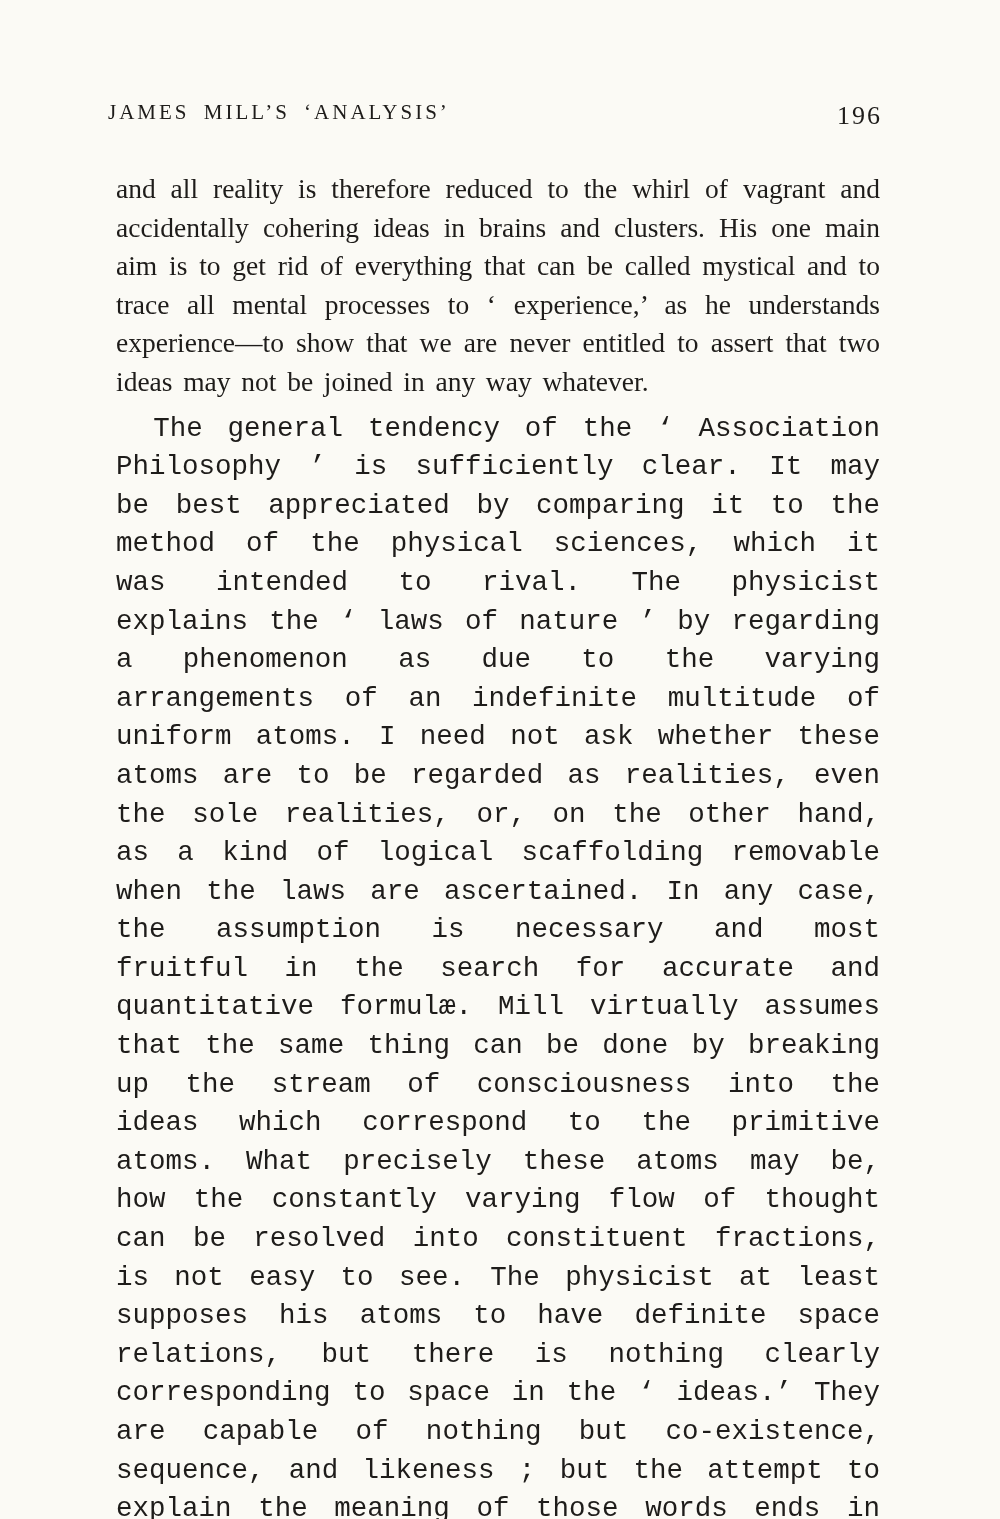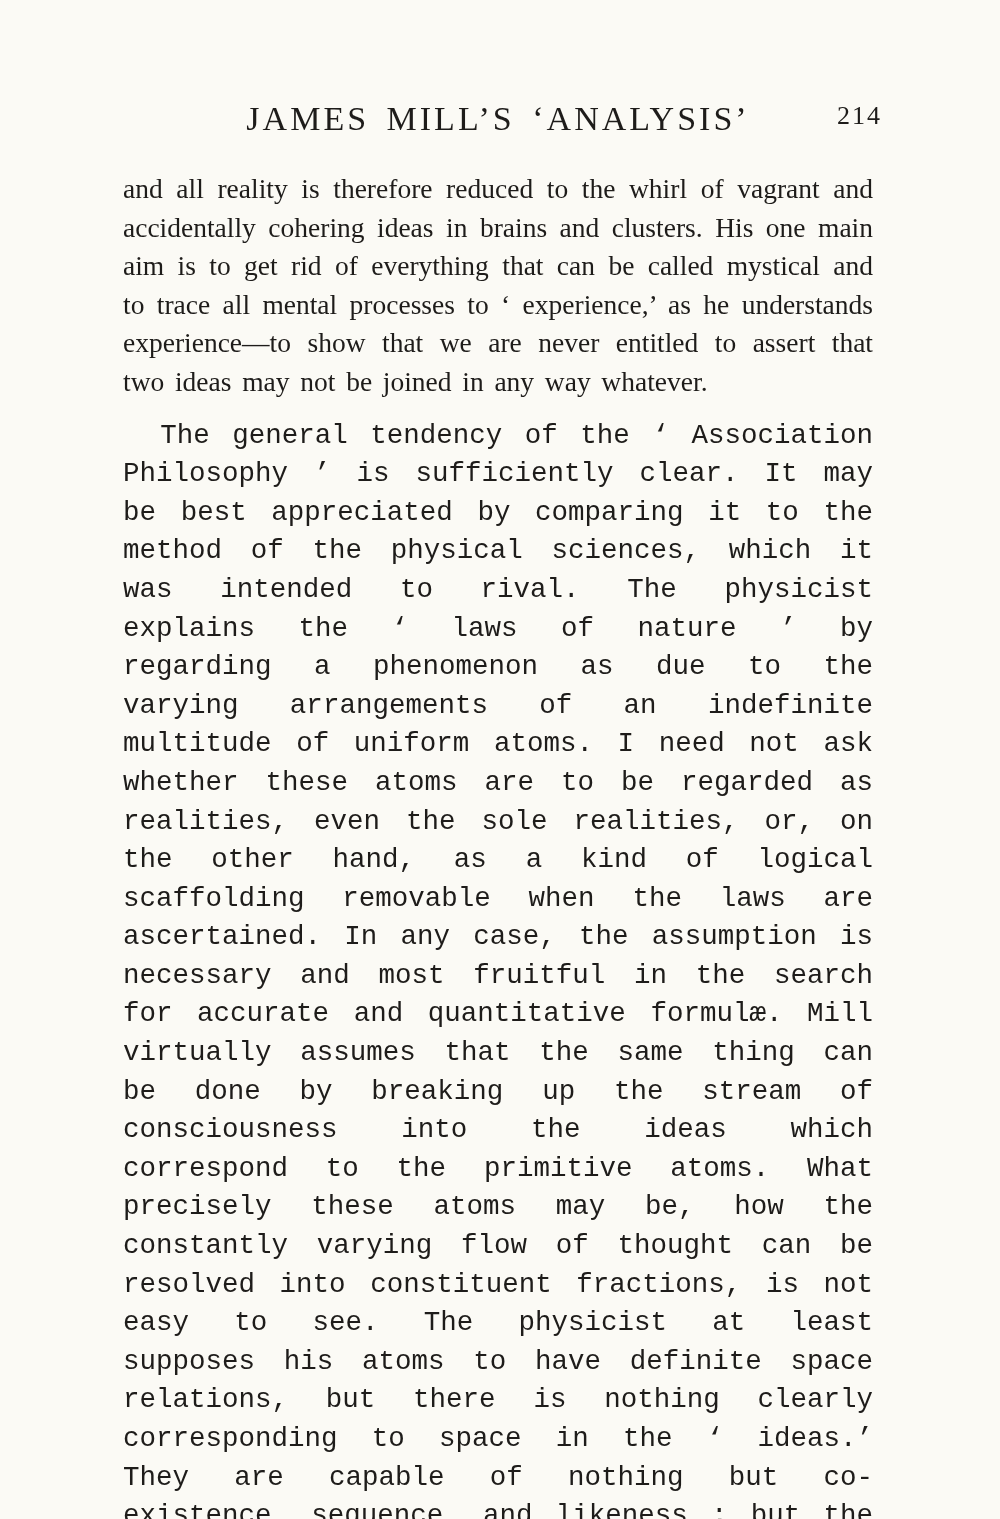--- a/index.html
+++ b/index.html
@@ -19,53 +19,53 @@
     padding: 100px 112px 40px 108px;
     overflow: hidden;
   }
   .page-header {
     position: relative;
     height: 34px;
     margin-bottom: 36px;
   }
   .running-head {
     display: block;
-    text-align: center;
-    font-size: 34px;
+    text-align: left;
+    font-size: 21px;
     letter-spacing: 3px;
     word-spacing: 6px;
     white-space: nowrap;
   }
   .page-number {
     position: absolute;
     right: 6px;
     top: 1px;
     font-size: 26px;
     letter-spacing: 2px;
   }
   .body-text {
     font-size: 27.5px;
     line-height: 38.6px;
     text-align: justify;
     word-spacing: 0.14em;
   }
   .para {
-    margin: 15px;
+    margin: 8px;
   }
   .para.indent {
     text-indent: 1.35em;
     font-family: Liberation Mono, monospace;
   }
 </style>
 </head>
 <body>
 
 <div class="page">
   <header class="page-header">
     <span class="running-head">JAMES MILL’S ‘ANALYSIS’</span>
-    <span class="page-number">214</span>
+    <span class="page-number">196</span>
   </header>
 
   <main class="body-text">
     <p class="para no-indent">and all reality is therefore reduced to the whirl of vagrant and accidentally cohering ideas in brains and clusters. His one main aim is to get rid of everything that can be called mystical and to trace all mental processes to ‘ experience,’ as he understands experience—to show that we are never entitled to assert that two ideas may not be joined in any way whatever.</p>
     <p class="para indent">The general tendency of the ‘ Association Philosophy ’ is sufficiently clear.  It may be best appreciated by comparing it to the method of the physical sciences, which it was intended to rival.  The physicist explains the ‘ laws of nature ’ by regarding a phenomenon as due to the varying arrangements of an indefinite multitude of uniform atoms.  I need not ask whether these atoms are to be regarded as realities, even the sole realities, or, on the other hand, as a kind of logical scaffolding removable when the laws are ascertained.  In any case, the assumption is necessary and most fruitful in the search for accurate and quantitative formulæ.  Mill virtually assumes that the same thing can be done by breaking up the stream of consciousness into the ideas which correspond to the primitive atoms.  What precisely these atoms may be, how the constantly varying flow of thought can be resolved into constituent fractions, is not easy to see.  The physicist at least supposes his atoms to have definite space relations, but there is nothing clearly corresponding to space in the ‘ ideas.’  They are capable of nothing but co-existence, sequence, and likeness ; but the attempt to explain the meaning of those words ends in nothing but repeating them.  One result is the curious combination of the absolute and the indefinitely variable.  We get absolute statements because the ultimate constituents are</p>
   </main>
 </div>
 
 </body></html>

